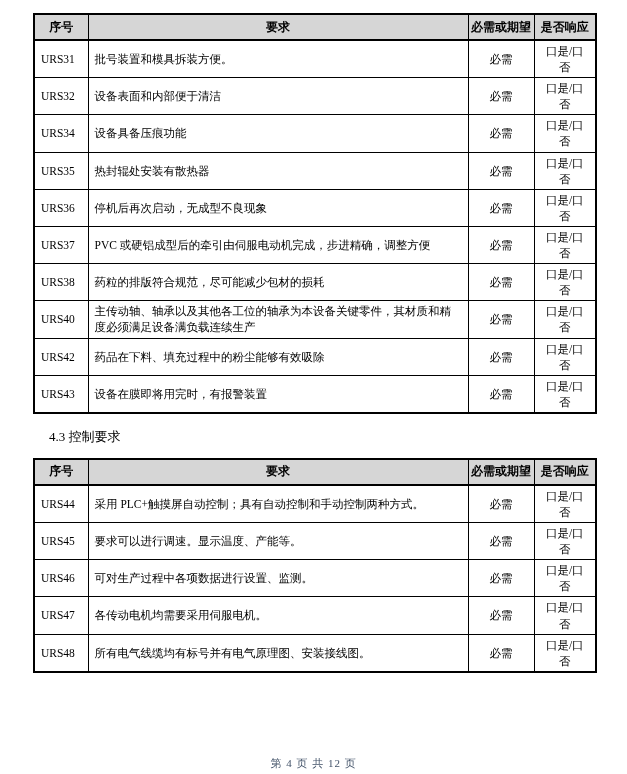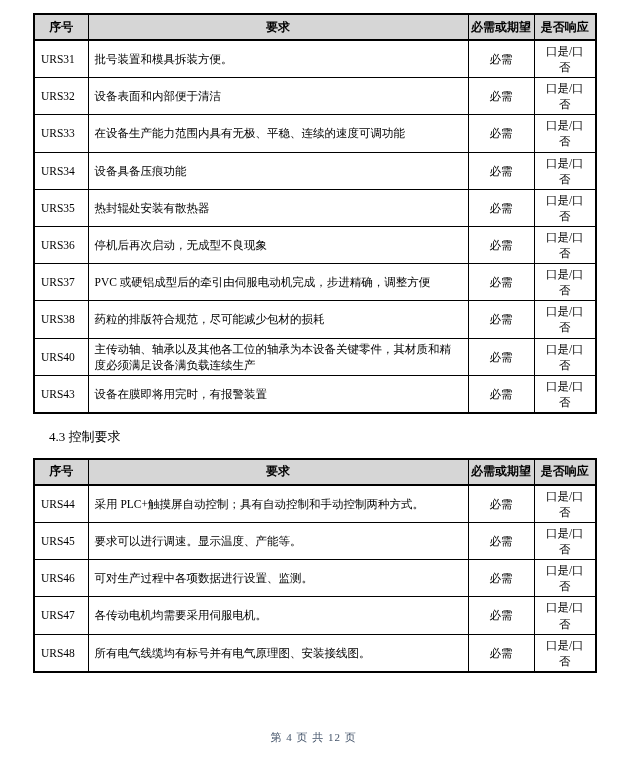--- a/index.html
+++ b/index.html
@@ -50,21 +50,21 @@
   td.cell-id { text-align: left; padding-left: 8px; font-family: "Liberation Serif", serif; }
   td.cell-nec, td.cell-resp { text-align: center; padding: 2px 2px; }
   h2.sec-heading {
     font-size: 13px;
     font-weight: normal;
     margin: 14px 0 12px 16px;
     font-family: "Liberation Serif", "DejaVu Serif", serif;
   }
   .page-footer {
     position: absolute;
-    bottom: 29px;
+    bottom: 3px;
     left: 0;
     width: 627px;
     text-align: center;
     font-size: 11px;
     letter-spacing: 1px;
     color: #44546a;
   }
 </style>
 </head>
 <body>
@@ -94,26 +94,20 @@
             <td class="cell-nec">必需</td>
             <td class="cell-resp">口是/口否</td>
           </tr>
           <tr>
             <td class="cell-id">URS32</td>
             <td class="cell-req">设备表面和内部便于清洁</td>
             <td class="cell-nec">必需</td>
             <td class="cell-resp">口是/口否</td>
           </tr>
           <tr>
-            <td class="cell-id">URS33</td>
-            <td class="cell-req">在设备生产能力范围内具有无极、平稳、连续的速度可调功能</td>
-            <td class="cell-nec">必需</td>
-            <td class="cell-resp">口是/口否</td>
-          </tr>
-          <tr>
             <td class="cell-id">URS34</td>
             <td class="cell-req">设备具备压痕功能</td>
             <td class="cell-nec">必需</td>
             <td class="cell-resp">口是/口否</td>
           </tr>
           <tr>
             <td class="cell-id">URS35</td>
             <td class="cell-req">热封辊处安装有散热器</td>
             <td class="cell-nec">必需</td>
             <td class="cell-resp">口是/口否</td>
@@ -132,20 +126,26 @@
           </tr>
           <tr>
             <td class="cell-id">URS38</td>
             <td class="cell-req">药粒的排版符合规范，尽可能减少包材的损耗</td>
             <td class="cell-nec">必需</td>
             <td class="cell-resp">口是/口否</td>
           </tr>
           <tr>
             <td class="cell-id">URS40</td>
             <td class="cell-req">主传动轴、轴承以及其他各工位的轴承为本设备关键零件，其材质和精度必须满足设备满负载连续生产</td>
+            <td class="cell-nec">必需</td>
+            <td class="cell-resp">口是/口否</td>
+          </tr>
+          <tr>
+            <td class="cell-id">URS42</td>
+            <td class="cell-req">药品在下料、填充过程中的粉尘能够有效吸除</td>
             <td class="cell-nec">必需</td>
             <td class="cell-resp">口是/口否</td>
           </tr>
           <tr>
             <td class="cell-id">URS43</td>
             <td class="cell-req">设备在膜即将用完时，有报警装置</td>
             <td class="cell-nec">必需</td>
             <td class="cell-resp">口是/口否</td>
           </tr>
         </tbody>

